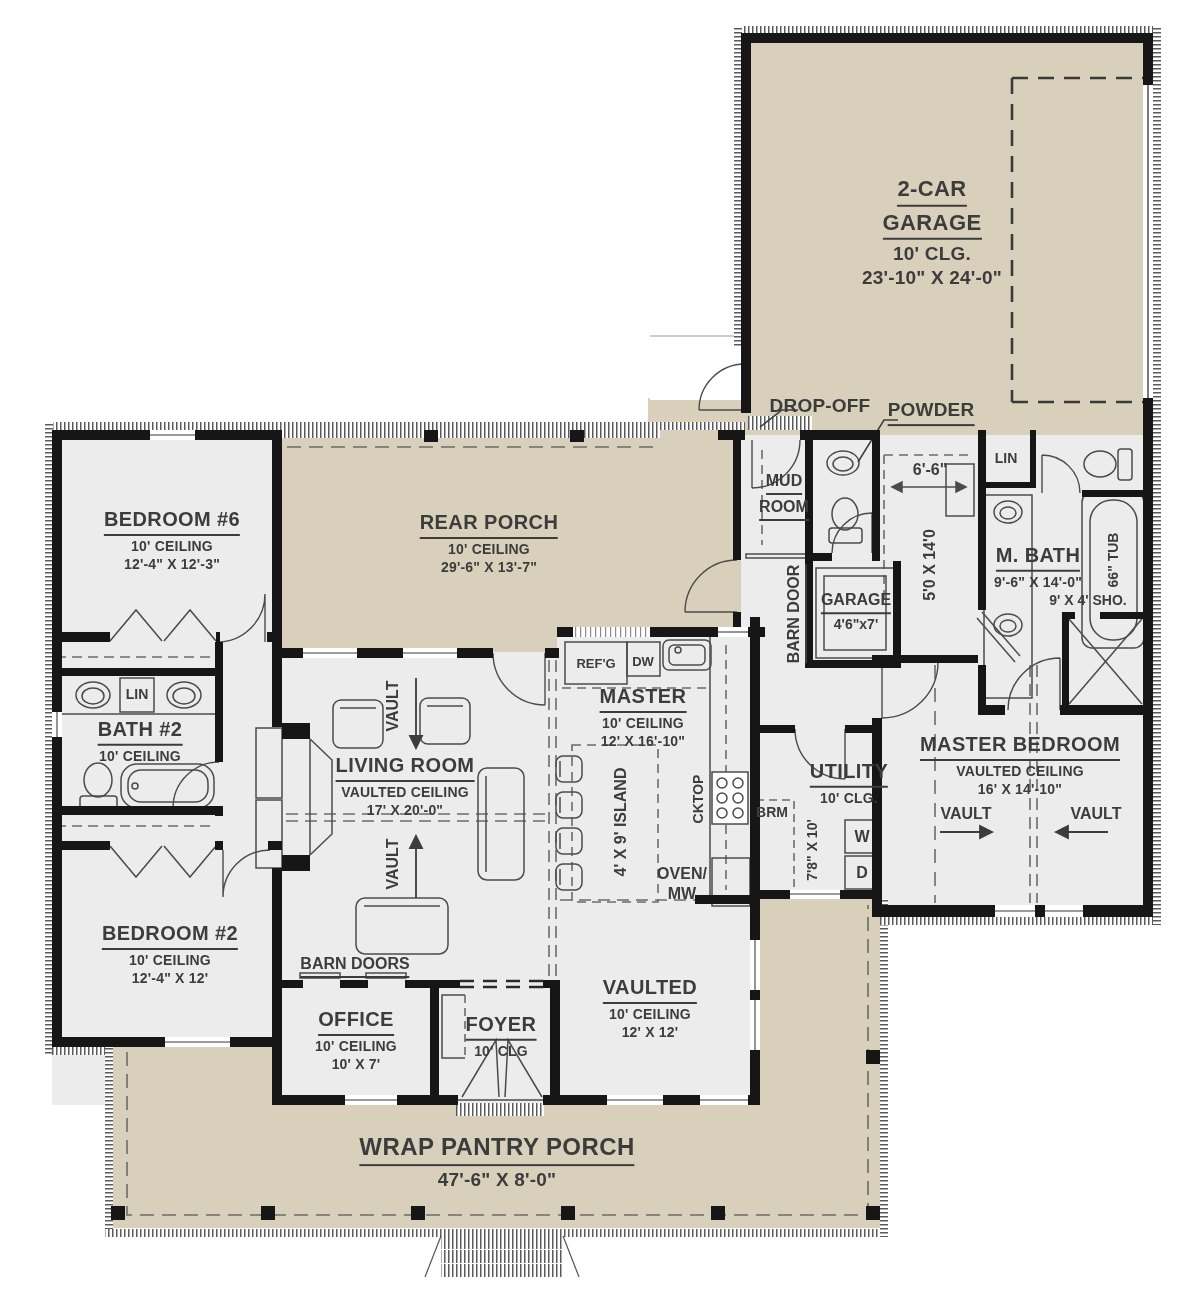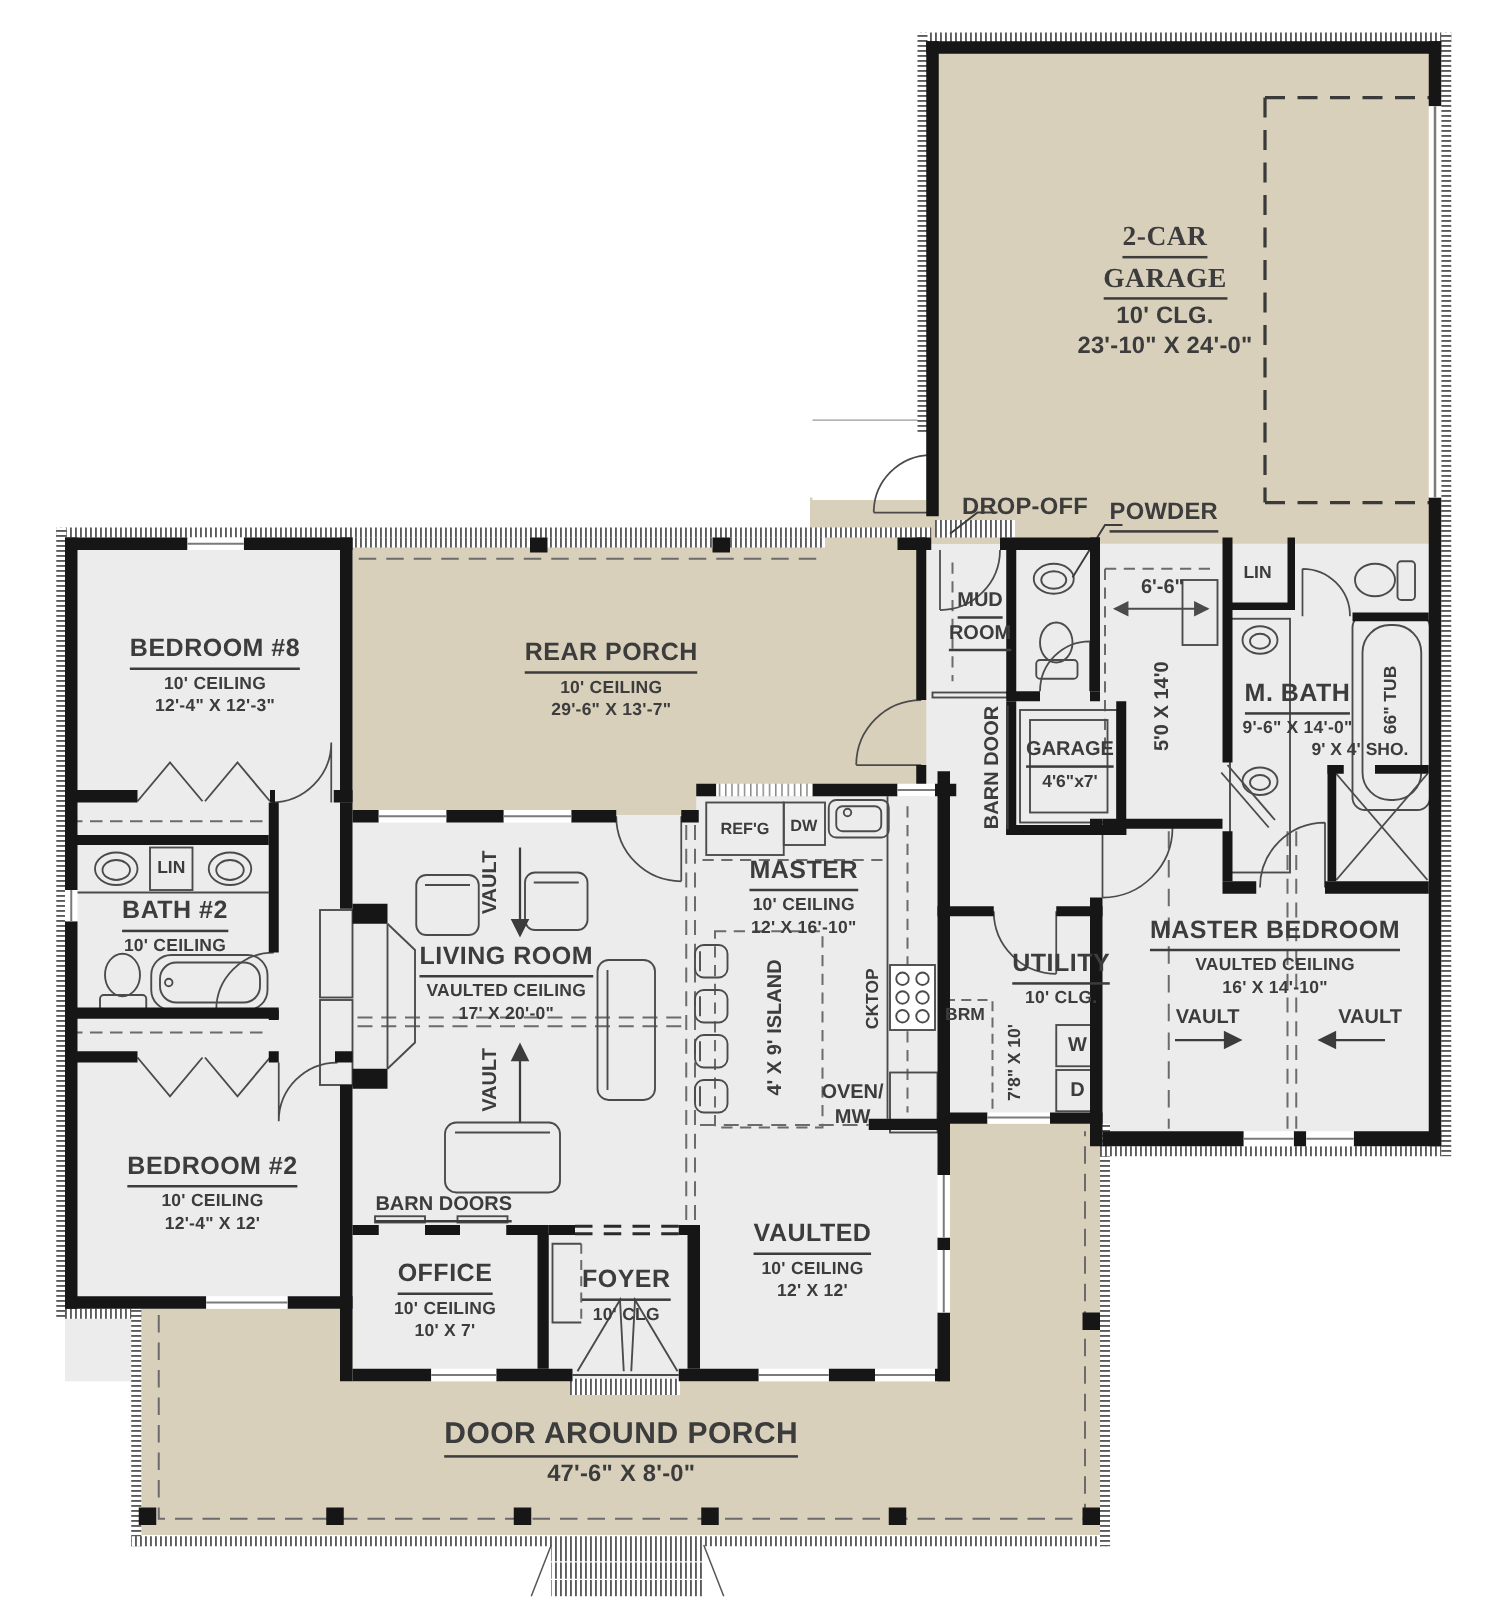--- a/index.html
+++ b/index.html
@@ -2,21 +2,21 @@
 <html><head>
 <meta charset="utf-8">
 <style>
   html,body{margin:0;padding:0;background:#fff;}
   #plan{position:relative;width:1200px;height:1296px;background:#ffffff;overflow:hidden;
         font-family:"Liberation Sans","DejaVu Sans",sans-serif;color:#3c3c3c;}
   #plan svg{position:absolute;left:0;top:0;}
   .lbl{position:absolute;transform:translate(-50%,-50%);text-align:center;white-space:nowrap;line-height:1.25;z-index:5;}
   .vlbl{position:absolute;transform:translate(-50%,-50%) rotate(-90deg);text-align:center;white-space:nowrap;z-index:5;}
   .t{font-size:20px;font-weight:bold;letter-spacing:.4px;}
-  .t.big{font-size:22px;font-family:Liberation Serif, serif;}
+  .t.big{font-size:22px;}
   .t.huge{font-size:24px;}
   .s{font-size:14px;font-weight:bold;letter-spacing:.2px;}
   .s.big{font-size:19px;}
   .sm{font-size:14px;font-weight:bold;}
   .xs{font-size:13px;font-weight:bold;text-align:center;}
   .md{font-size:16px;font-weight:bold;}
   .u{display:inline-block;border-bottom:2px solid #3c3c3c;padding-bottom:2px;margin-bottom:2px;}
 </style>
 </head>
 <body>
@@ -453,21 +453,21 @@
 
   <div class="vlbl" style="left:1113px;top:560px">
     <span class="sm">66" TUB</span>
   </div>
 
   <div class="lbl" style="left:1088px;top:600px">
     <span class="sm">9' X 4' SHO.</span>
   </div>
 
   <div class="lbl" style="left:172px;top:540px">
-    <div><span class="t u">BEDROOM #8</span></div>
+    <div><span class="t u">BEDROOM #6</span></div>
     <div class="s">10' CEILING</div>
     <div class="s">12'-4" X 12'-3"</div>
   </div>
 
   <div class="lbl" style="left:489px;top:543px">
     <div><span class="t u">REAR PORCH</span></div>
     <div class="s">10' CEILING</div>
     <div class="s">29'-6" X 13'-7"</div>
   </div>
 
@@ -567,17 +567,17 @@
     <div class="s">10' CLG</div>
   </div>
 
   <div class="lbl" style="left:650px;top:1008px">
     <div><span class="t u">VAULTED</span></div>
     <div class="s">10' CEILING</div>
     <div class="s">12' X 12'</div>
   </div>
 
   <div class="lbl" style="left:497px;top:1162px">
-    <div><span class="t huge u">DOOR AROUND PORCH</span></div>
+    <div><span class="t huge u">WRAP PANTRY PORCH</span></div>
     <div class="s big">47'-6" X 8'-0"</div>
   </div>
 
 </div>
 
 </body></html>

